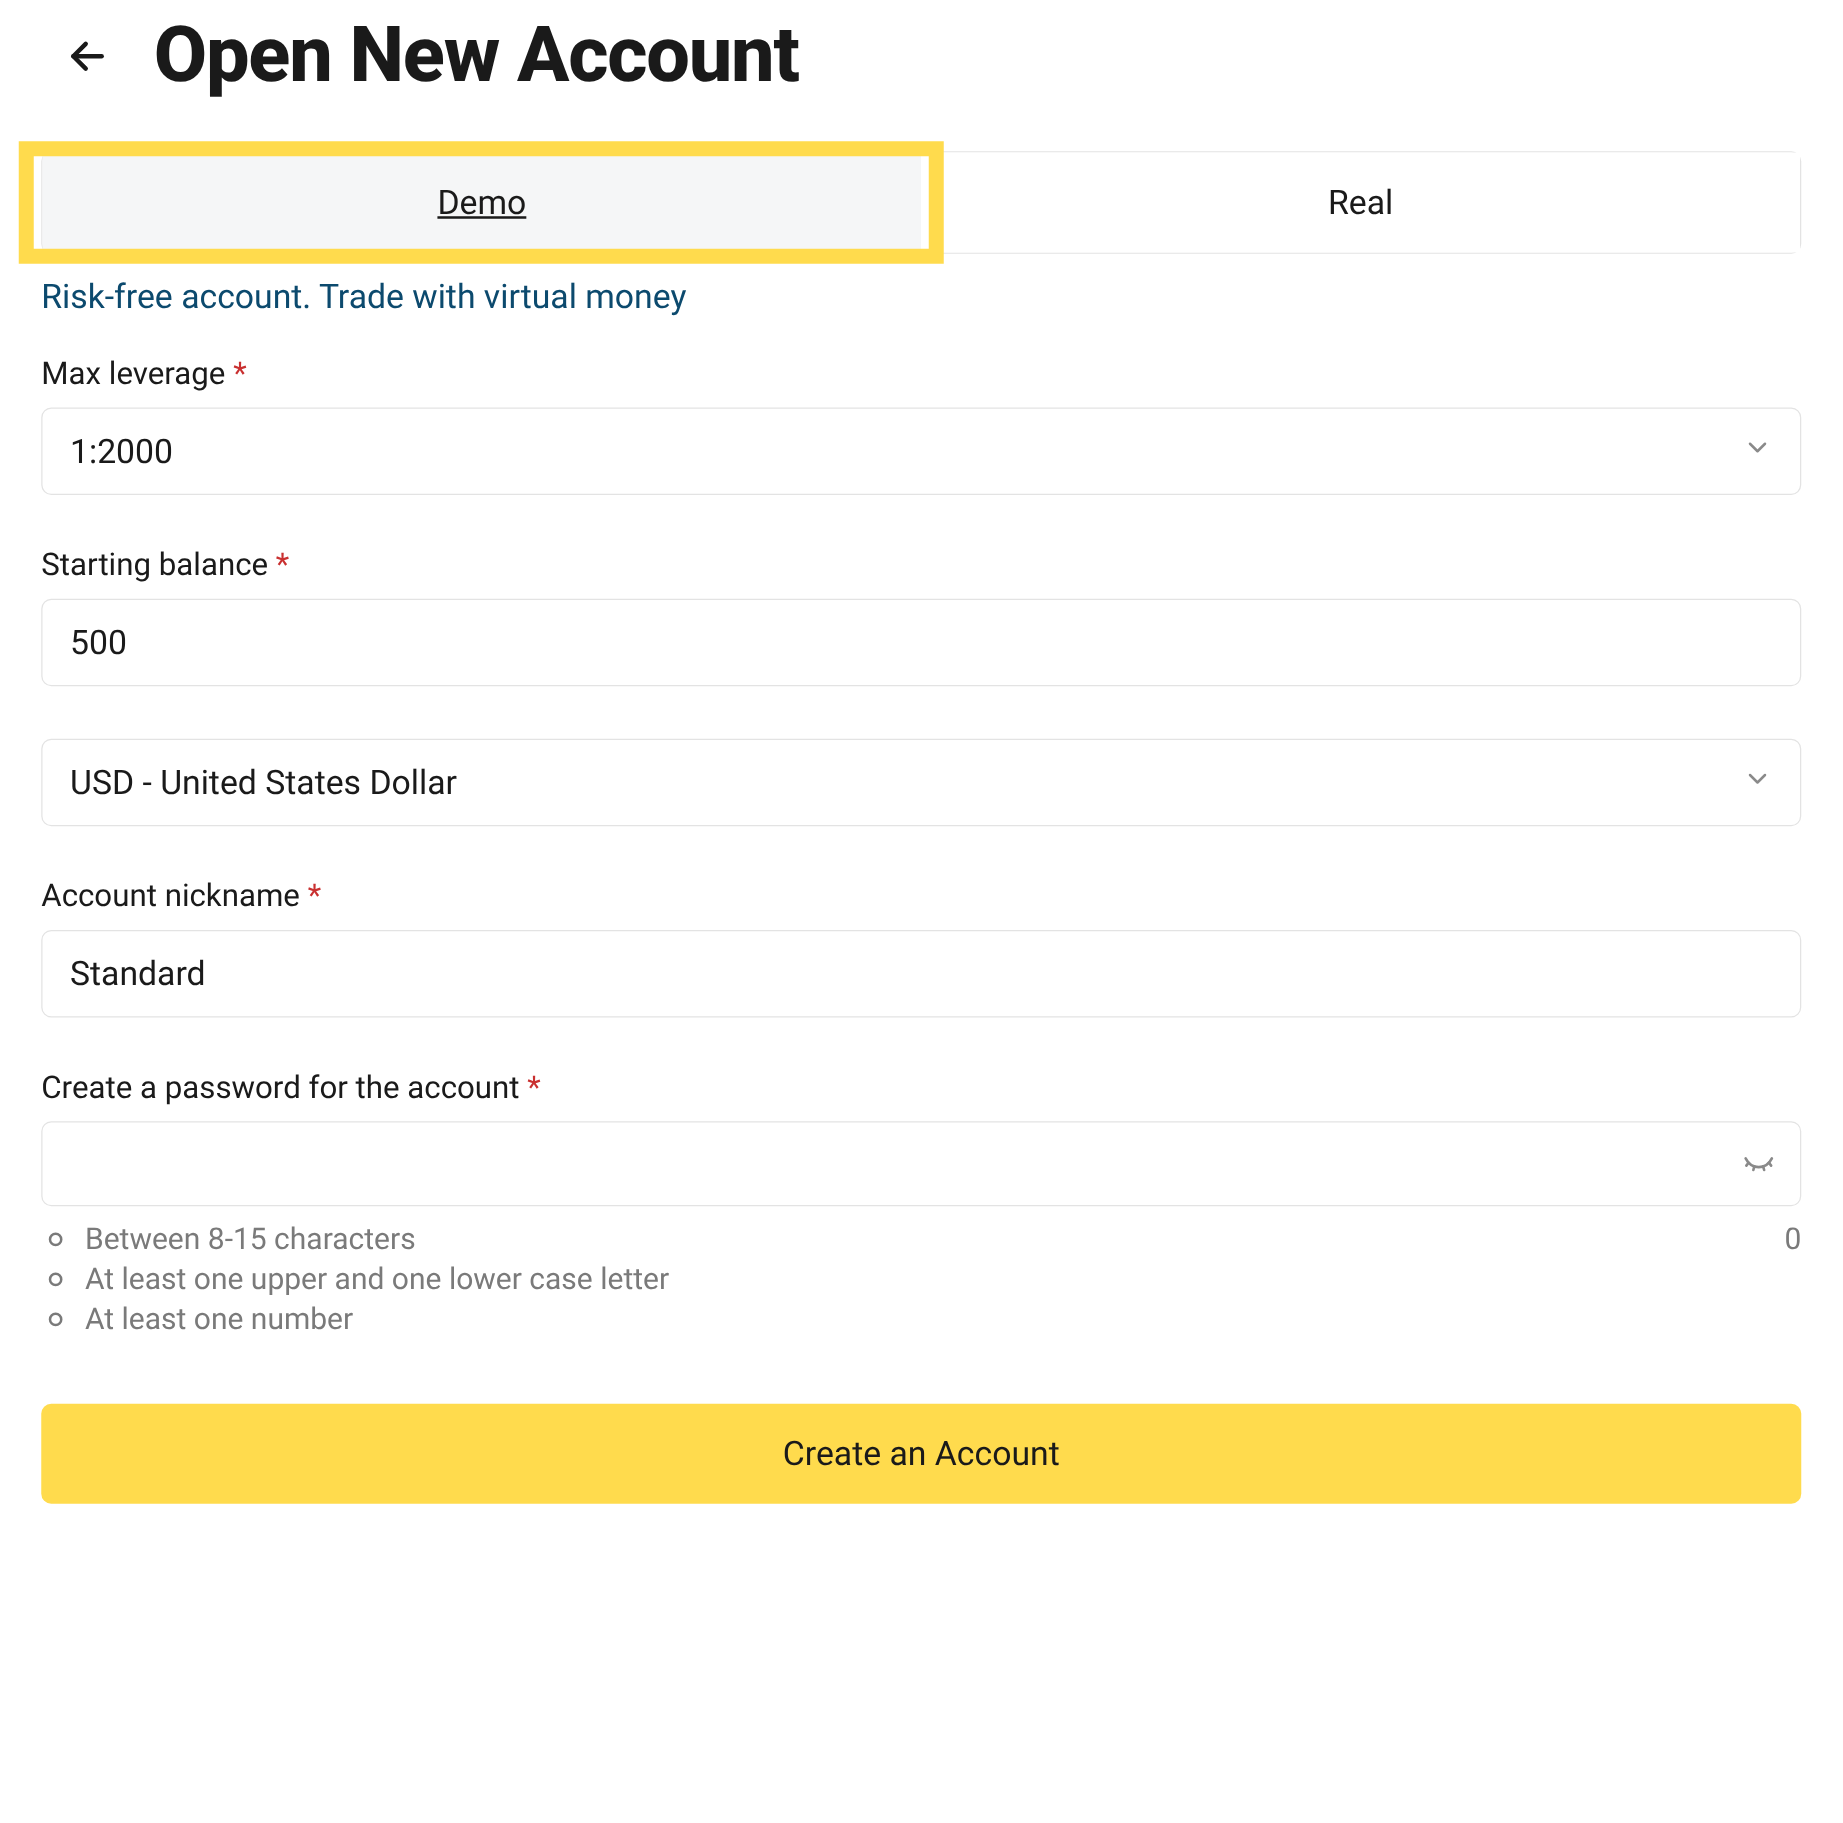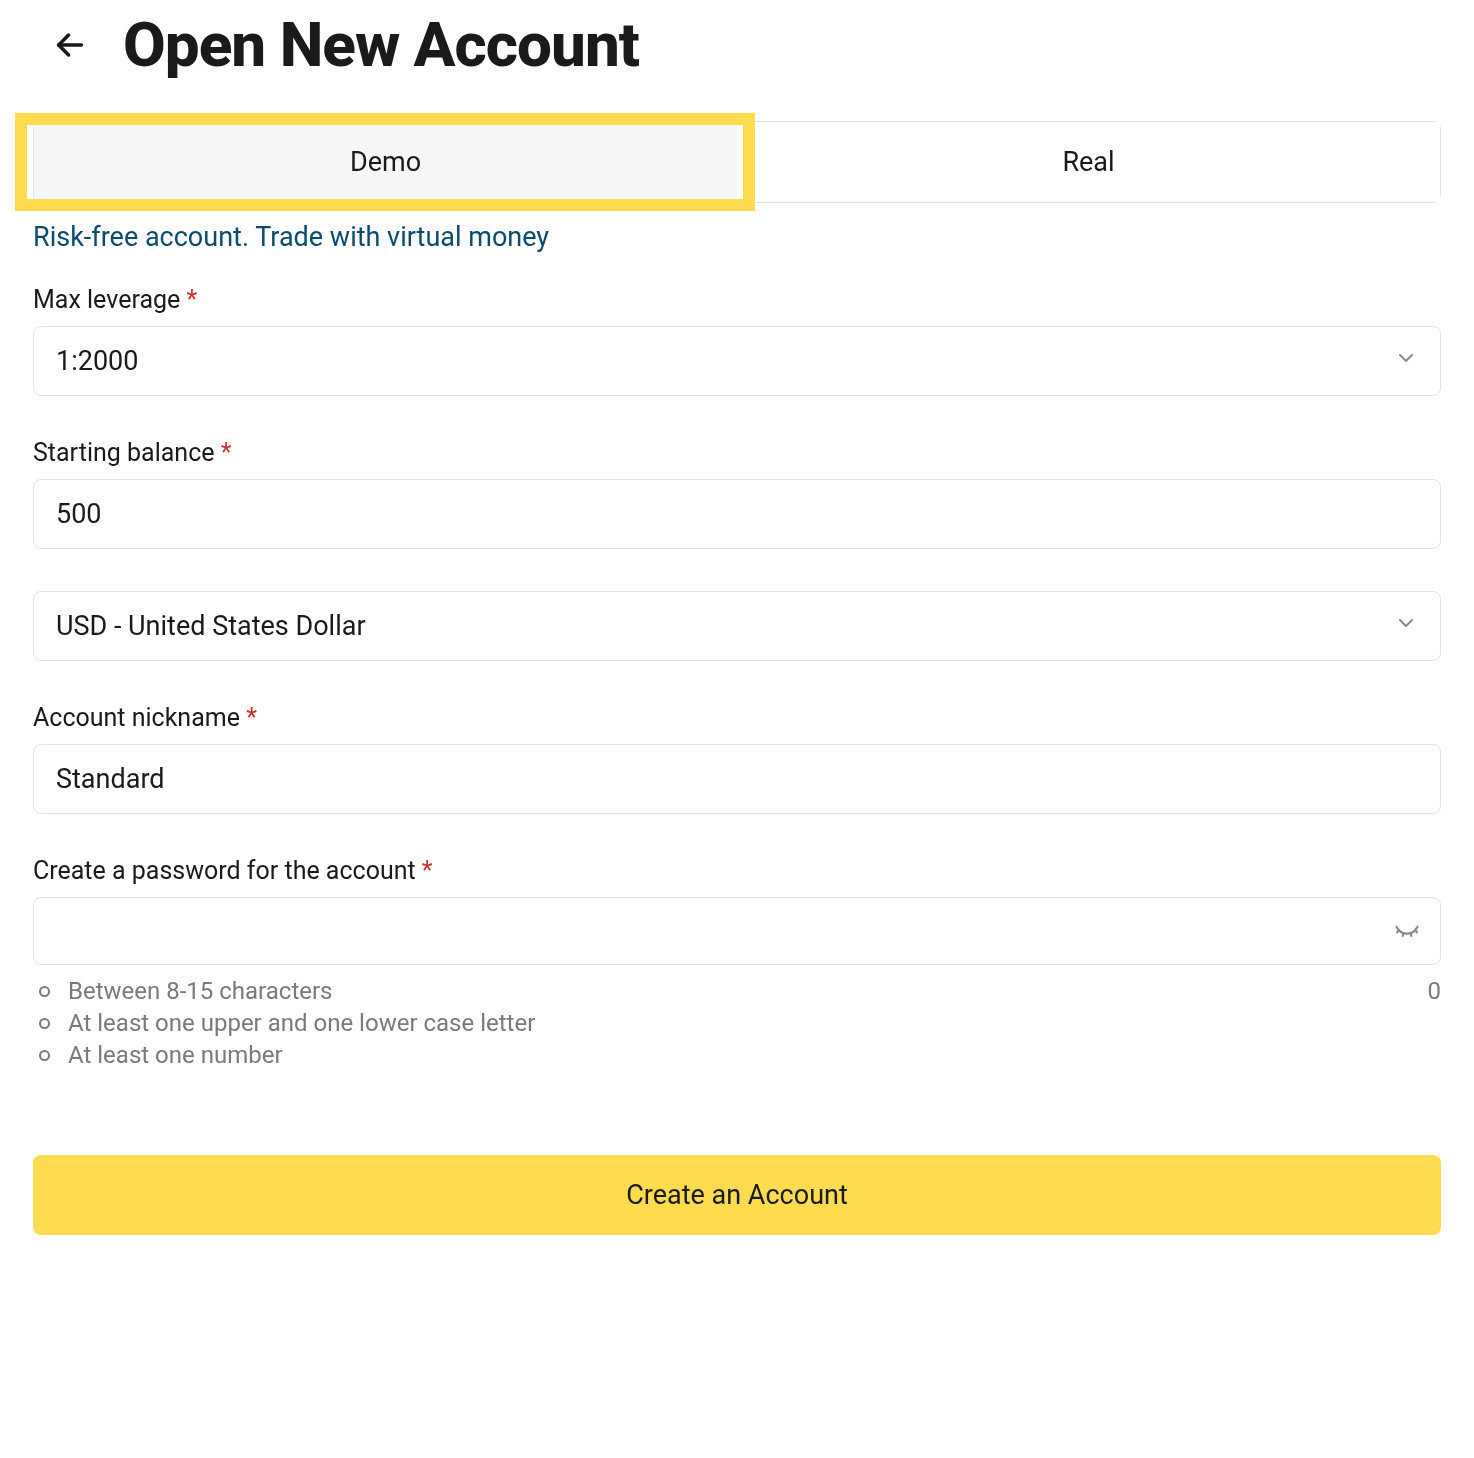--- a/index.html
+++ b/index.html
@@ -48,20 +48,21 @@
       flex: 1;
       padding: 24px 0;
       text-align: center;
       font-size: 27px;
       cursor: pointer;
       background: #ffffff;
       color: #1a1a1a;
     }
     .tab.active {
       background: #f5f6f7;
+      text-decoration: underline;
     }
     .highlight-box {
       position: absolute;
       top: -8px;
       left: -18px;
       width: calc(50% + 36px);
       height: calc(100% + 16px);
       border: 12px solid #ffdb4d;
       pointer-events: none;
       z-index: 2;
@@ -160,21 +161,21 @@
     .submit-button {
       width: 100%;
       background: #ffdb4d;
       border: none;
       border-radius: 8px;
       padding: 24px 16px;
       font-size: 27px;
       color: #1a1a1a;
       cursor: pointer;
       font-family: inherit;
-      margin-top: 44px;
+      margin-top: 12px;
     }
   </style>
 </head>
 <body>
 
 
 
 <div class="header">
   <div class="back-arrow">
     <svg width="34" height="34" viewBox="0 0 24 24" fill="none" stroke="#1a1a1a" stroke-width="2.5" stroke-linecap="round" stroke-linejoin="round">

